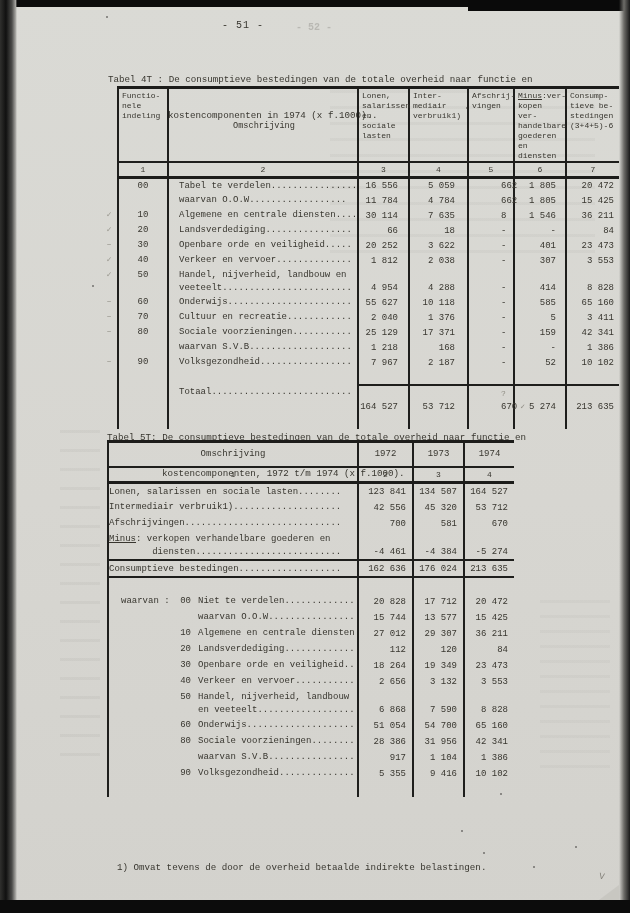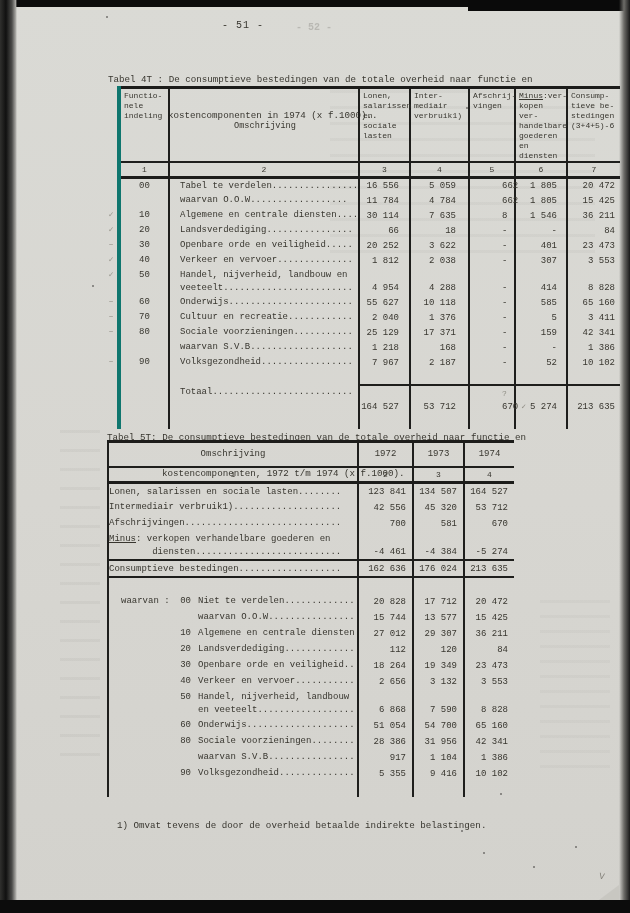--- a/index.html
+++ b/index.html
@@ -32,29 +32,29 @@
         background:repeating-linear-gradient(180deg, rgba(108,106,100,.05) 0 3px, rgba(0,0,0,0) 3px 15px); }
   .speck { position:absolute; width:2px; height:2px; background:#3c3b38; opacity:.65; border-radius:1px; }
   .cornertick { position:absolute; left:599px; top:872px; font-size:9px; color:#85837b; transform:rotate(10deg); }
 
   .pagenum  { position:absolute; left:222px; top:20px; font-size:10px; letter-spacing:1px; }
   .title    { position:absolute; font-size:9.2px; line-height:12px; white-space:pre; }
   .t4title  { left:108px; top:50px; }
   .t5title  { left:107px; top:408px; }
   .title .l2{ padding-left:60px; }
   .t5title .l2 { padding-left:55px; }
-  .footnote { position:absolute; left:117px; top:820px; font-size:9.2px;text-align:right; }
+  .footnote { position:absolute; left:117px; top:862px; font-size:9.2px;text-align:right; }
 
   table { border-collapse:collapse; table-layout:fixed; position:absolute; }
   td,th { border-left:2px solid #1e1e1c; font-weight:normal; }
   .u { text-decoration:underline; }
 
   
   .t4 { left:117px; top:86px; width:501px; font-size:9px;
-        border-top:3px solid #1c1c1a; border-left:4px solid #0f766e; }
+        border-top:3px solid #1c1c1a; border-left:2px solid #0f766e; }
   .t4 .hdr th { height:57px; font-size:8px; line-height:10px; white-space:pre-wrap;
                 text-align:left; vertical-align:top; padding:2px 1px 0 3px;
                 border-bottom:2px solid #1e1e1c; }
   .t4 .hdr th.mid { text-align:center; vertical-align:middle; font-size:8.6px; }
   .t4 .nums th { height:13px; font-size:8px; line-height:11px; text-align:center;
                  border-bottom:3px solid #1c1c1a; }
   .t4 tr { height:15px; }
   .t4 td { line-height:13px; padding-top:1px; }
   .t4 .code { text-align:center; vertical-align:top; position:relative; }
   .t4 .mark { position:absolute; left:-17px; top:1px; width:14px; color:#97958c; font-size:8.5px; }

